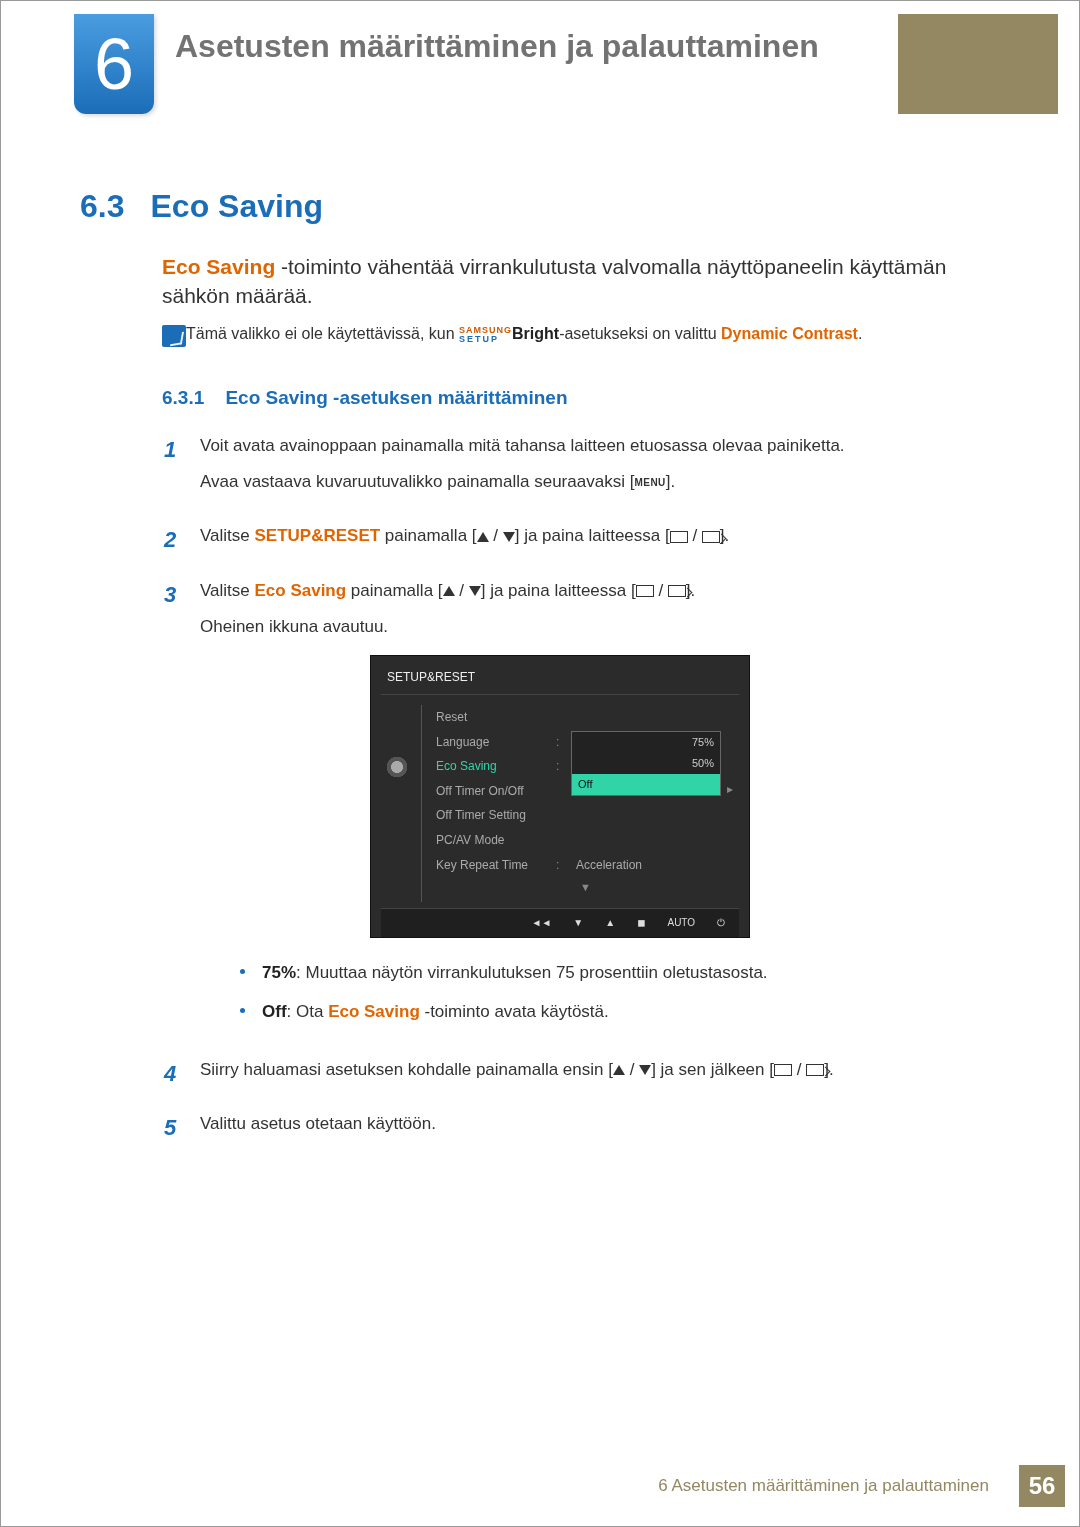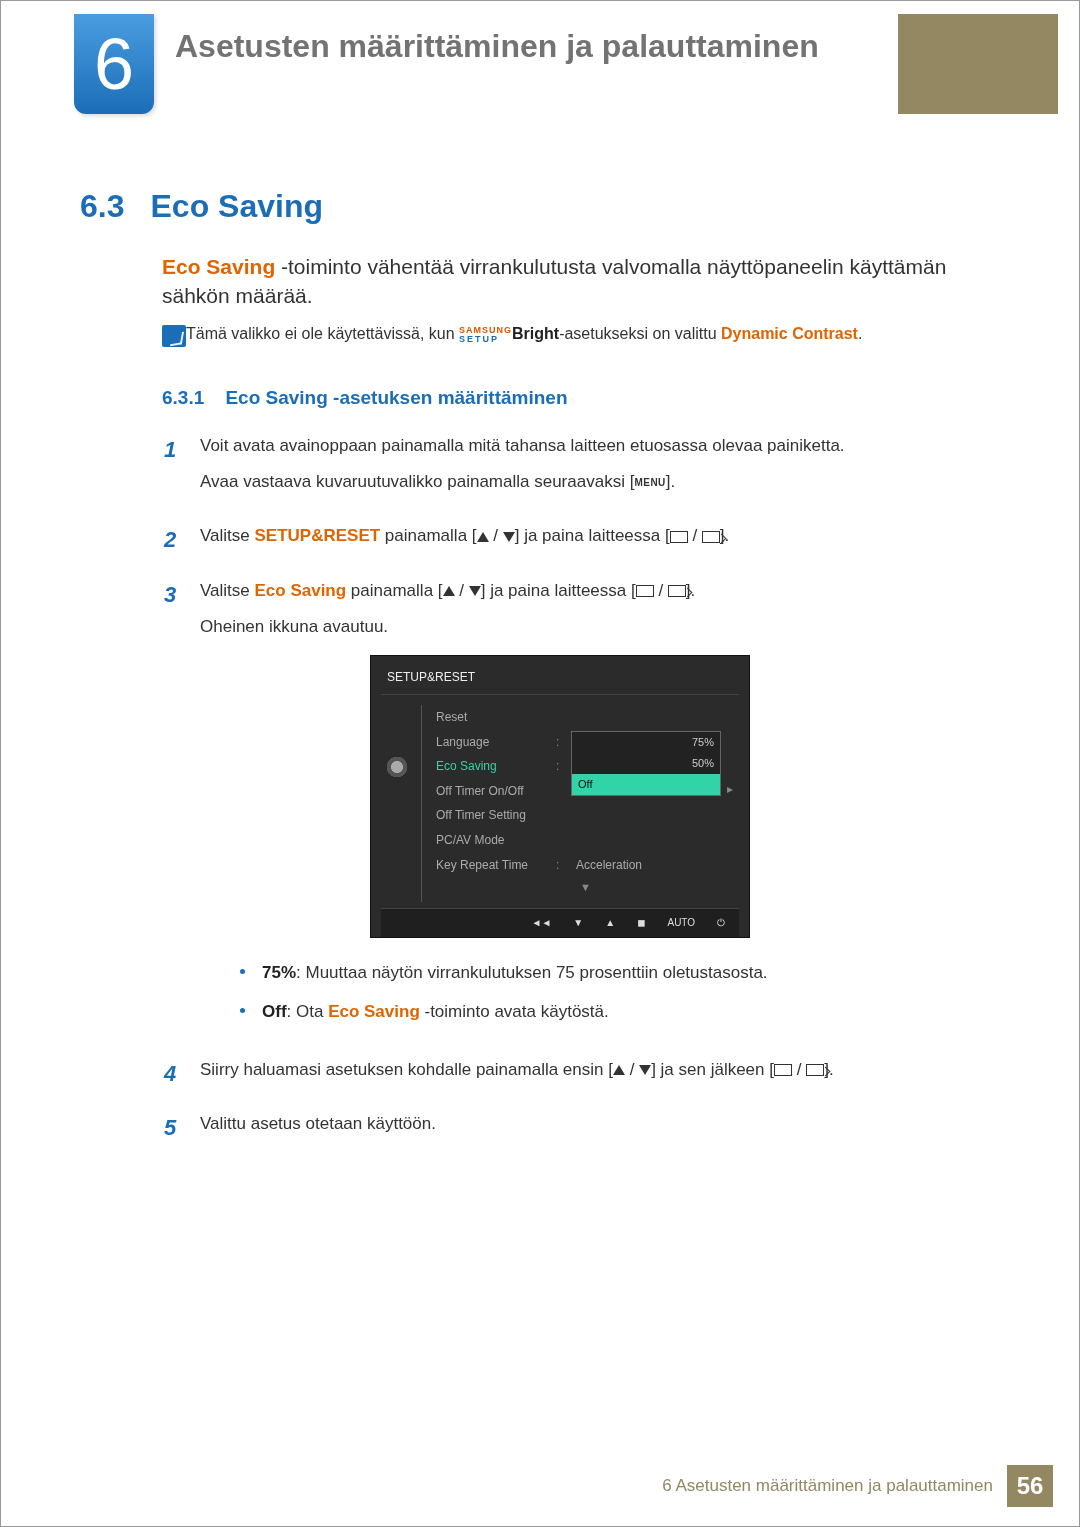--- a/index.html
+++ b/index.html
@@ -288,24 +288,25 @@
     position: absolute;
     left: 0; top: 9px;
     width: 5px; height: 5px;
     background: #1b6db8;
     border-radius: 50%;
   }
 
   .footer-bar {
     position: absolute;
     bottom: 20px;
-    right: 27px;
+    right: 15px;
     display: flex;
     align-items: center;
     height: 42px;
+    gap: 16px;
   }
   .footer-text {
     color: #938862;
     font-size: 17px;
     padding-right: 14px;
   }
   .footer-pagenum {
     background: #938862;
     color: #fff;
     font-size: 24px;

